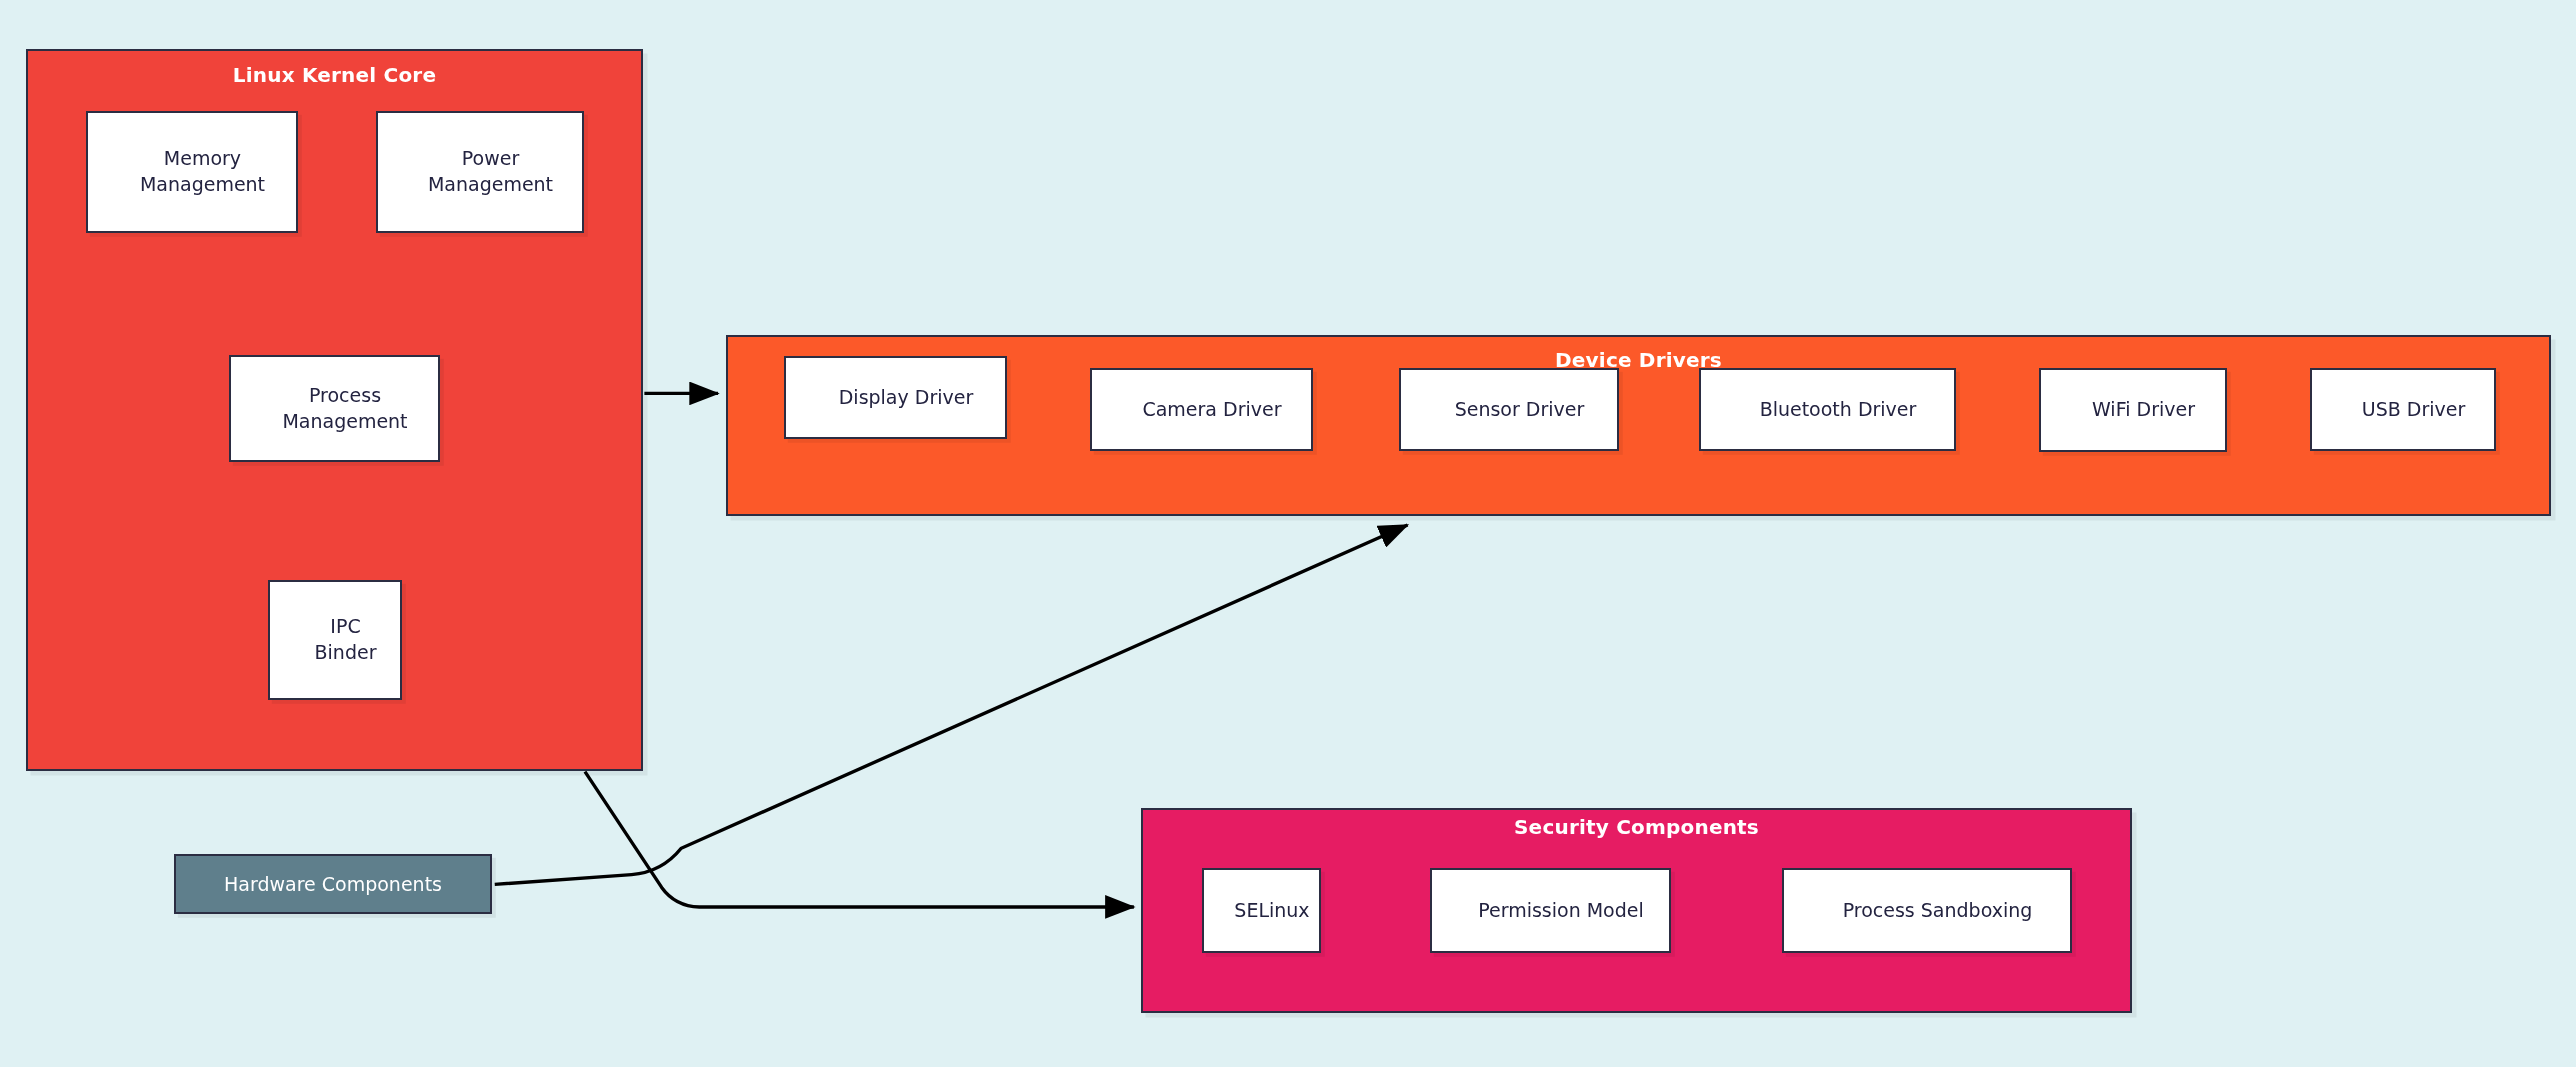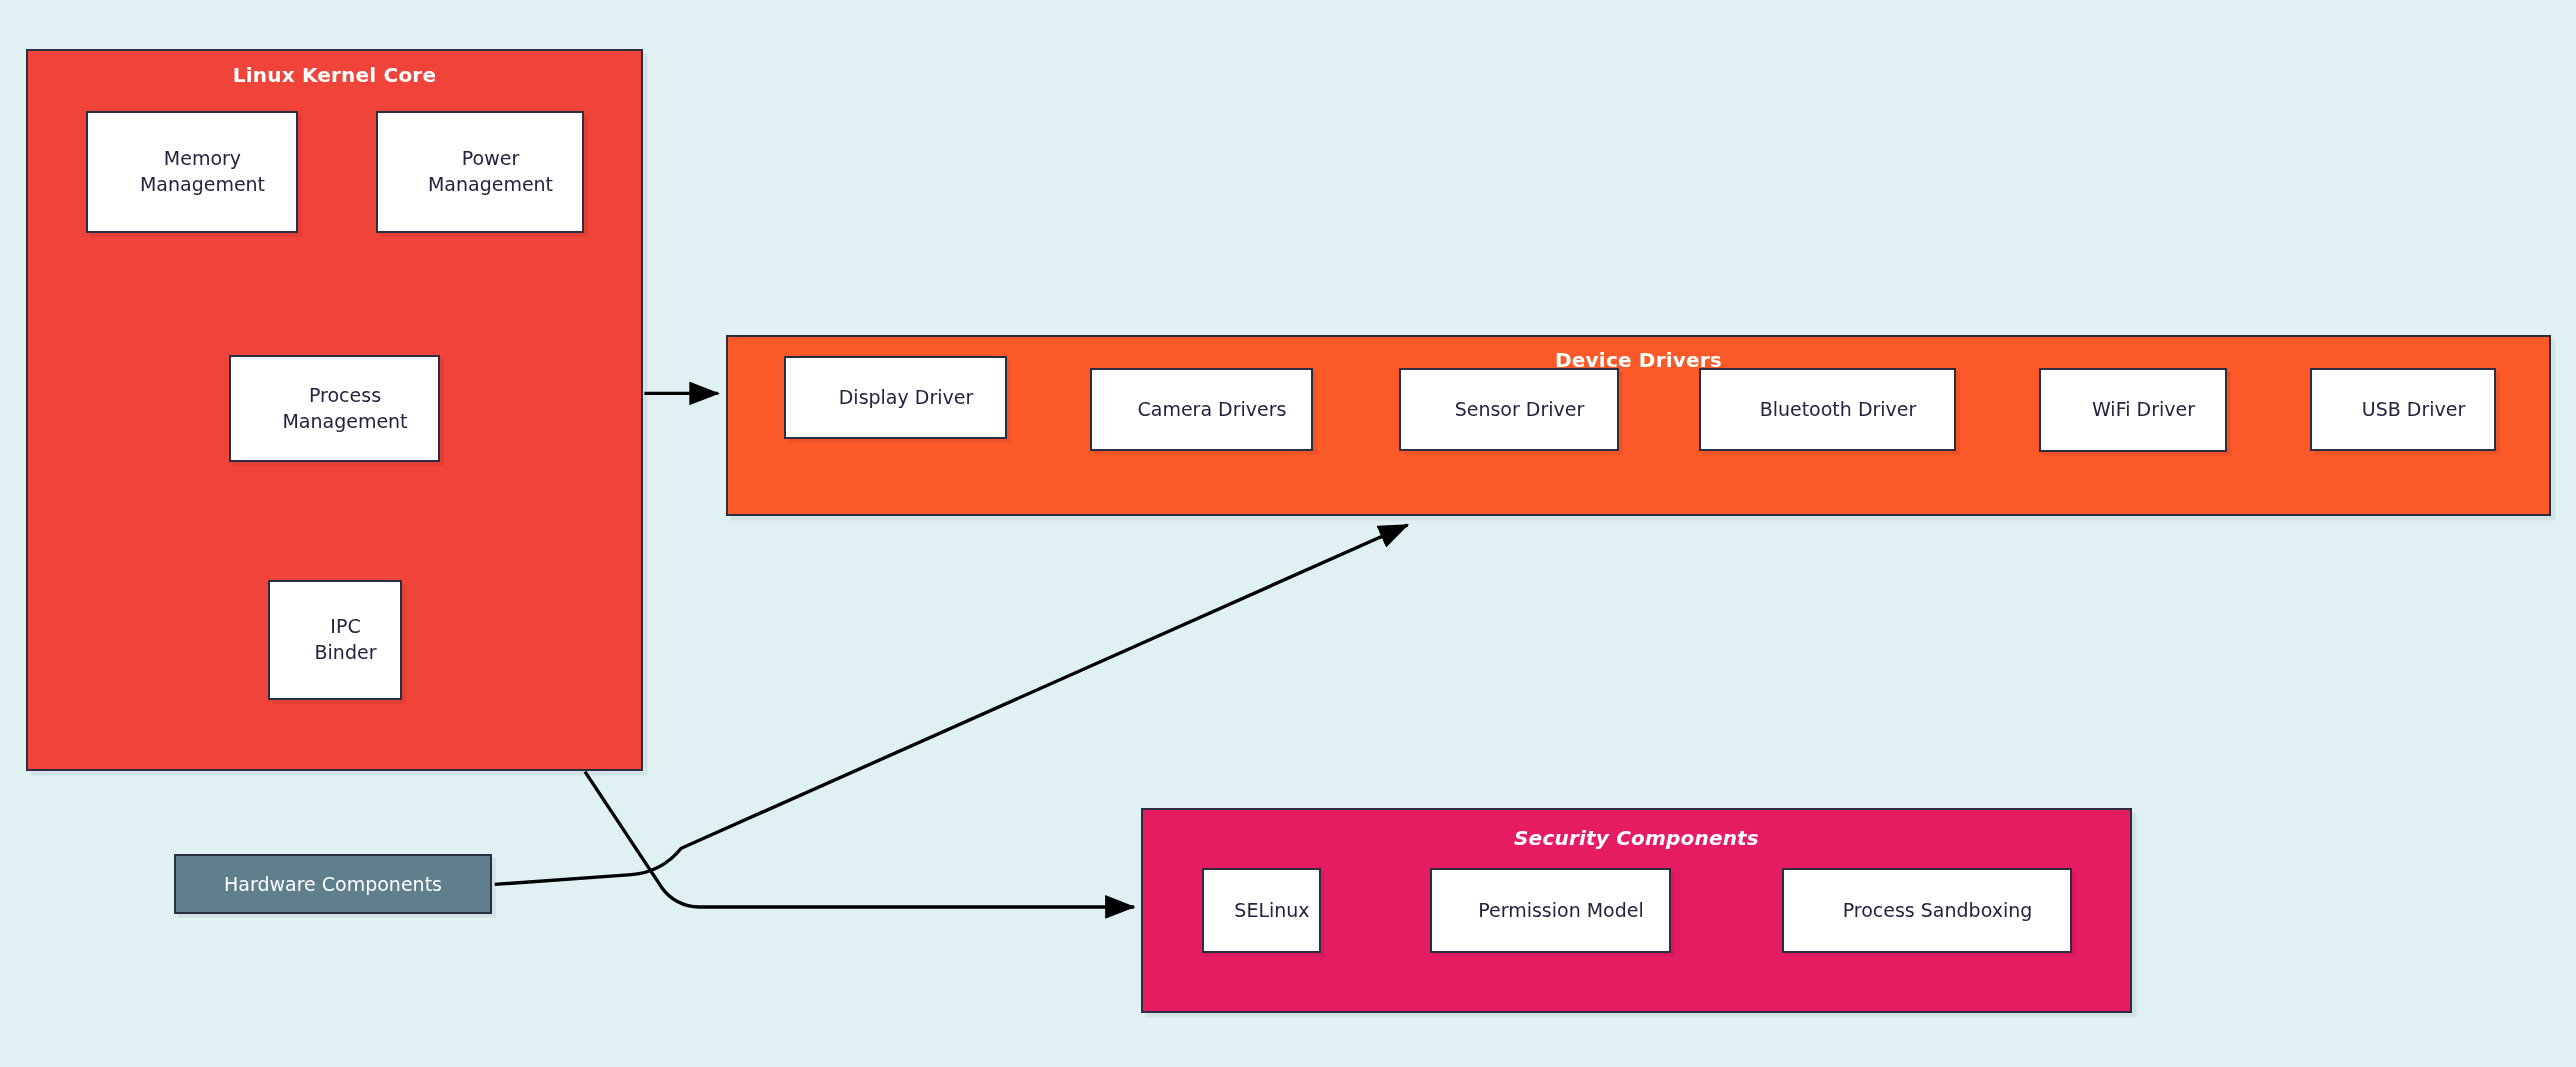--- a/index.html
+++ b/index.html
@@ -70,21 +70,21 @@
   #cluster-drivers {
     left: 726px; top: 335px; width: 1825px; height: 181px;
     background: #fc5929;
   }
   #cluster-drivers > .cluster-title { top: 11.3px; }
 
   #cluster-security {
     left: 1141px; top: 808px; width: 991px; height: 205px;
     background: #e61c63;
   }
-  #cluster-security > .cluster-title { top: 16px; font-style: italic; }
+  #cluster-security > .cluster-title { top: 5px; }
 
   
   .node {
     position: absolute;
     background: #ffffff;
     border: 2.3px solid #2b2d42;
     box-sizing: border-box;
     color: #232340;
     display: flex;
     align-items: center;
@@ -169,21 +169,21 @@
 
 <div class="node" id="node-ipc">IPC
 Binder</div>
 
 <div class="cluster" id="cluster-drivers">
   <div class="cluster-title">Device Drivers</div>
 </div>
 
 <div class="node" id="node-display">Display Driver</div>
 
-<div class="node" id="node-camera">Camera Drivers</div>
+<div class="node" id="node-camera">Camera Driver</div>
 
 <div class="node" id="node-sensor">Sensor Driver</div>
 
 <div class="node" id="node-bluetooth">Bluetooth Driver</div>
 
 <div class="node" id="node-wifi">WiFi Driver</div>
 
 <div class="node" id="node-usb">USB Driver</div>
 
 <div class="cluster" id="cluster-security">

